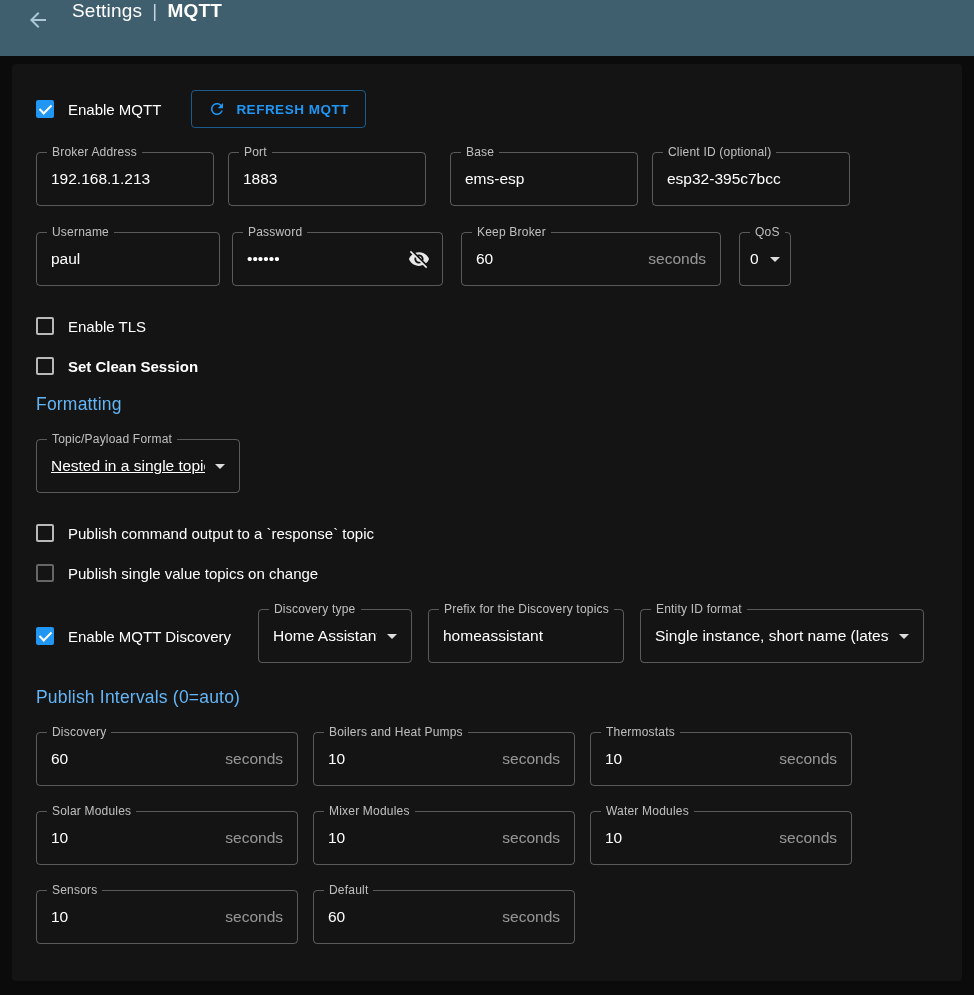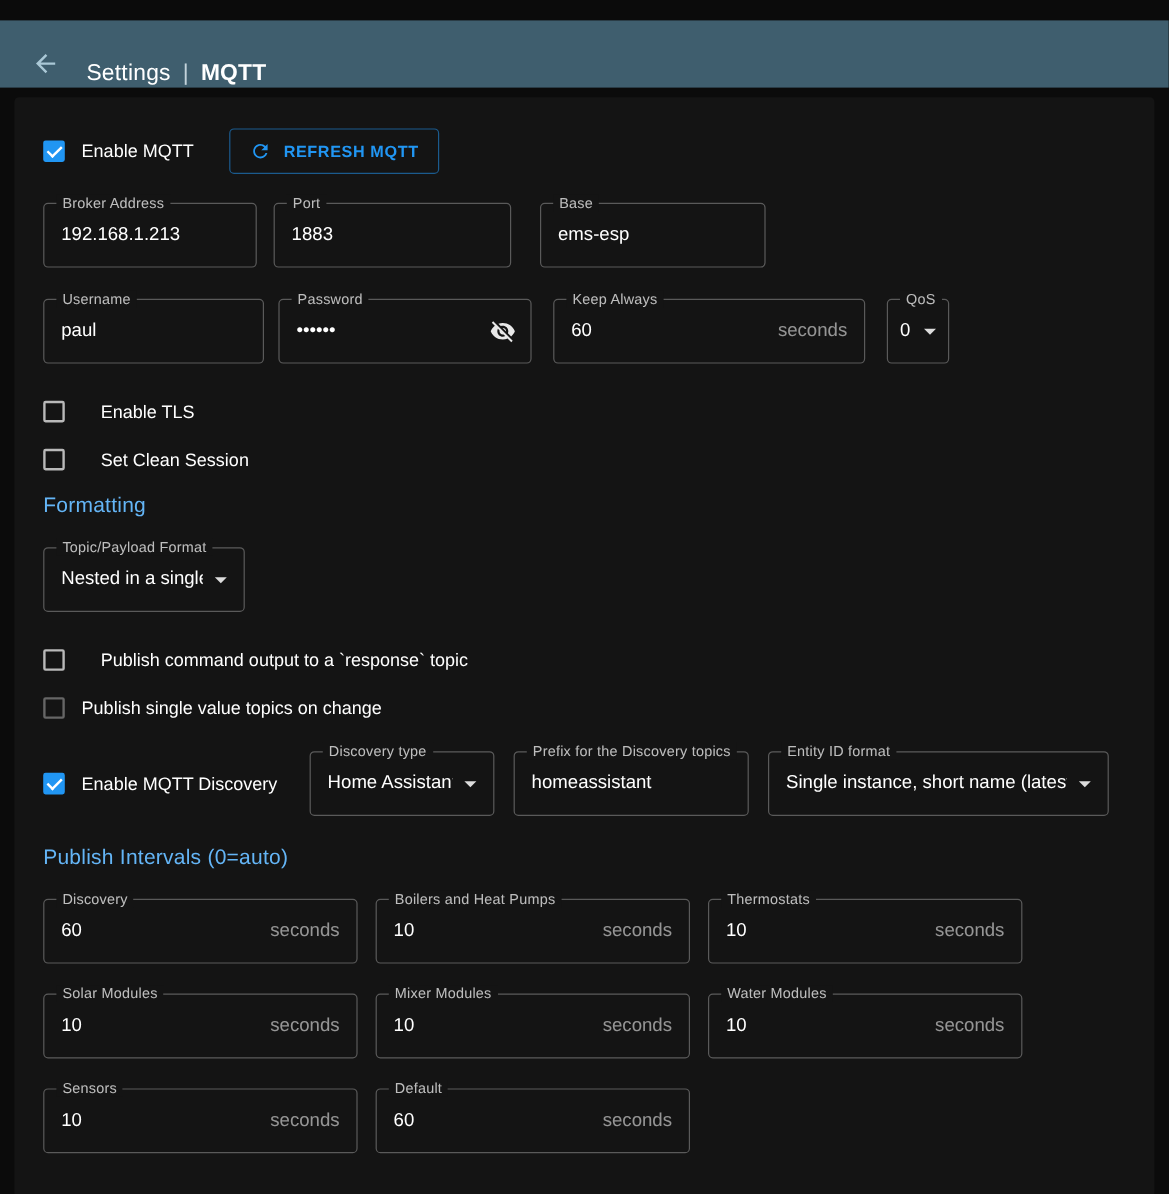--- a/index.html
+++ b/index.html
@@ -10,23 +10,22 @@
     color:#fff;
     width:974px;
     height:995px;
     overflow:hidden;
   }
   
   .appbar {
     height:56px;
     background:#3f5e6e;
     display:flex;
-    align-items:flex-end;
+    align-items:flex-start;
     padding:0 18px;
-    margin-top:17px;
   }
   .back-btn {
     width:40px; height:40px;
     display:flex; align-items:center; justify-content:center;
     cursor:pointer;
     color:#aac8d6;
   }
   .appbar-title {
     margin-left:14px;
     font-size:19px;
@@ -156,21 +155,21 @@
 
   
   .intervals-grid {
     display:grid;
     grid-template-columns:262px 262px 262px;
     column-gap:15px;
     row-gap:25px;
   }
 
   
-  .mb16 { margin-bottom:16px;gap:16px; }
+  .mb16 { margin-bottom:16px; }
   .mb24 { margin-bottom:24px; }
   .mb28 { margin-bottom:28px; }
 </style>
 </head>
 <body>
 
 <div class="appbar">
   <div class="back-btn">
     <svg width="24" height="24" viewBox="0 0 24 24" fill="#aac8d6">
         <path d="M20 11H7.83l5.59-5.59L12 4l-8 8 8 8 1.41-1.41L7.83 13H20v-2z"></path>
@@ -203,61 +202,65 @@
       <span class="flabel">Broker Address</span>
       <span class="fvalue">192.168.1.213</span>
     </div>
     <div class="field" style="width:198px; margin-right:24px;">
       <span class="flabel">Port</span>
       <span class="fvalue">1883</span>
     </div>
     <div class="field" style="width:188px; margin-right:14px;">
       <span class="flabel">Base</span>
       <span class="fvalue">ems-esp</span>
+    </div>
+    <div class="field" style="width:198px;">
+      <span class="flabel">Client ID (optional)</span>
+      <span class="fvalue">esp32-395c7bcc</span>
     </div>
   </div>
 
   <div class="fields-row mb28" style="gap:0;">
     <div class="field" style="width:184px; margin-right:12px;">
       <span class="flabel">Username</span>
       <span class="fvalue">paul</span>
     </div>
     <div class="field" style="width:211px; margin-right:18px;">
       <span class="flabel">Password</span>
       <span class="fvalue">••••••</span>
       <span class="eye-btn">
         <svg width="22" height="22" viewBox="0 0 24 24" fill="rgba(255,255,255,0.9)">
             <path d="M12 7c2.76 0 5 2.24 5 5 0 .65-.13 1.26-.36 1.83l2.92 2.92c1.51-1.26 2.7-2.89 3.43-4.75-1.73-4.39-6-7.5-11-7.5-1.4 0-2.74.25-3.98.7l2.16 2.16C10.74 7.13 11.35 7 12 7zM2 4.27l2.28 2.28.46.46C3.08 8.3 1.78 10.02 1 12c1.73 4.39 6 7.5 11 7.5 1.55 0 3.03-.3 4.38-.84l.42.42L19.73 22 21 20.73 3.27 3 2 4.27zM7.53 9.8l1.55 1.55c-.05.21-.08.43-.08.65 0 1.66 1.34 3 3 3 .22 0 .44-.03.65-.08l1.55 1.55c-.67.33-1.41.53-2.2.53-2.76 0-5-2.24-5-5 0-.79.2-1.53.53-2.2zm4.31-.78l3.15 3.15.02-.16c0-1.66-1.34-3-3-3l-.17.01z"></path>
           </svg>
       </span>
     </div>
     <div class="field" style="width:260px; margin-right:18px;">
-      <span class="flabel">Keep Always</span>
+      <span class="flabel">Keep Broker</span>
       <span class="fvalue">60</span>
       <span class="fsuffix">seconds</span>
     </div>
     <div class="field select" style="width:52px; padding:0 10px;">
       <span class="flabel">QoS</span>
       <span class="fvalue">0</span>
       <span class="caret"></span>
     </div>
   </div>
 
   <div class="cb-row mb16" style="height:24px;">
     <span class="checkbox"></span>
     <span class="cb-label">Enable TLS</span>
   </div>
-  <div class="cb-row mb16" style="height:24px;">
+  <div class="cb-row mb16" style="height:24px;font-weight:bold;">
     <span class="checkbox"></span>
     <span class="cb-label">Set Clean Session</span>
   </div>
 
   <div class="section-heading" style="margin-bottom:24px;">Formatting</div>
 
-  <div class="field select mb28" style="width:168px;">
+  <div class="field select mb28" style="width:204px;text-decoration:underline;">
     <span class="flabel">Topic/Payload Format</span>
     <span class="fvalue">Nested in a single topic</span>
     <span class="caret"></span>
   </div>
 
   <div class="cb-row mb16" style="height:24px;">
     <span class="checkbox"></span>
     <span class="cb-label">Publish command output to a `response` topic</span>
   </div>
   <div class="cb-row" style="height:24px; margin-bottom:24px;">

